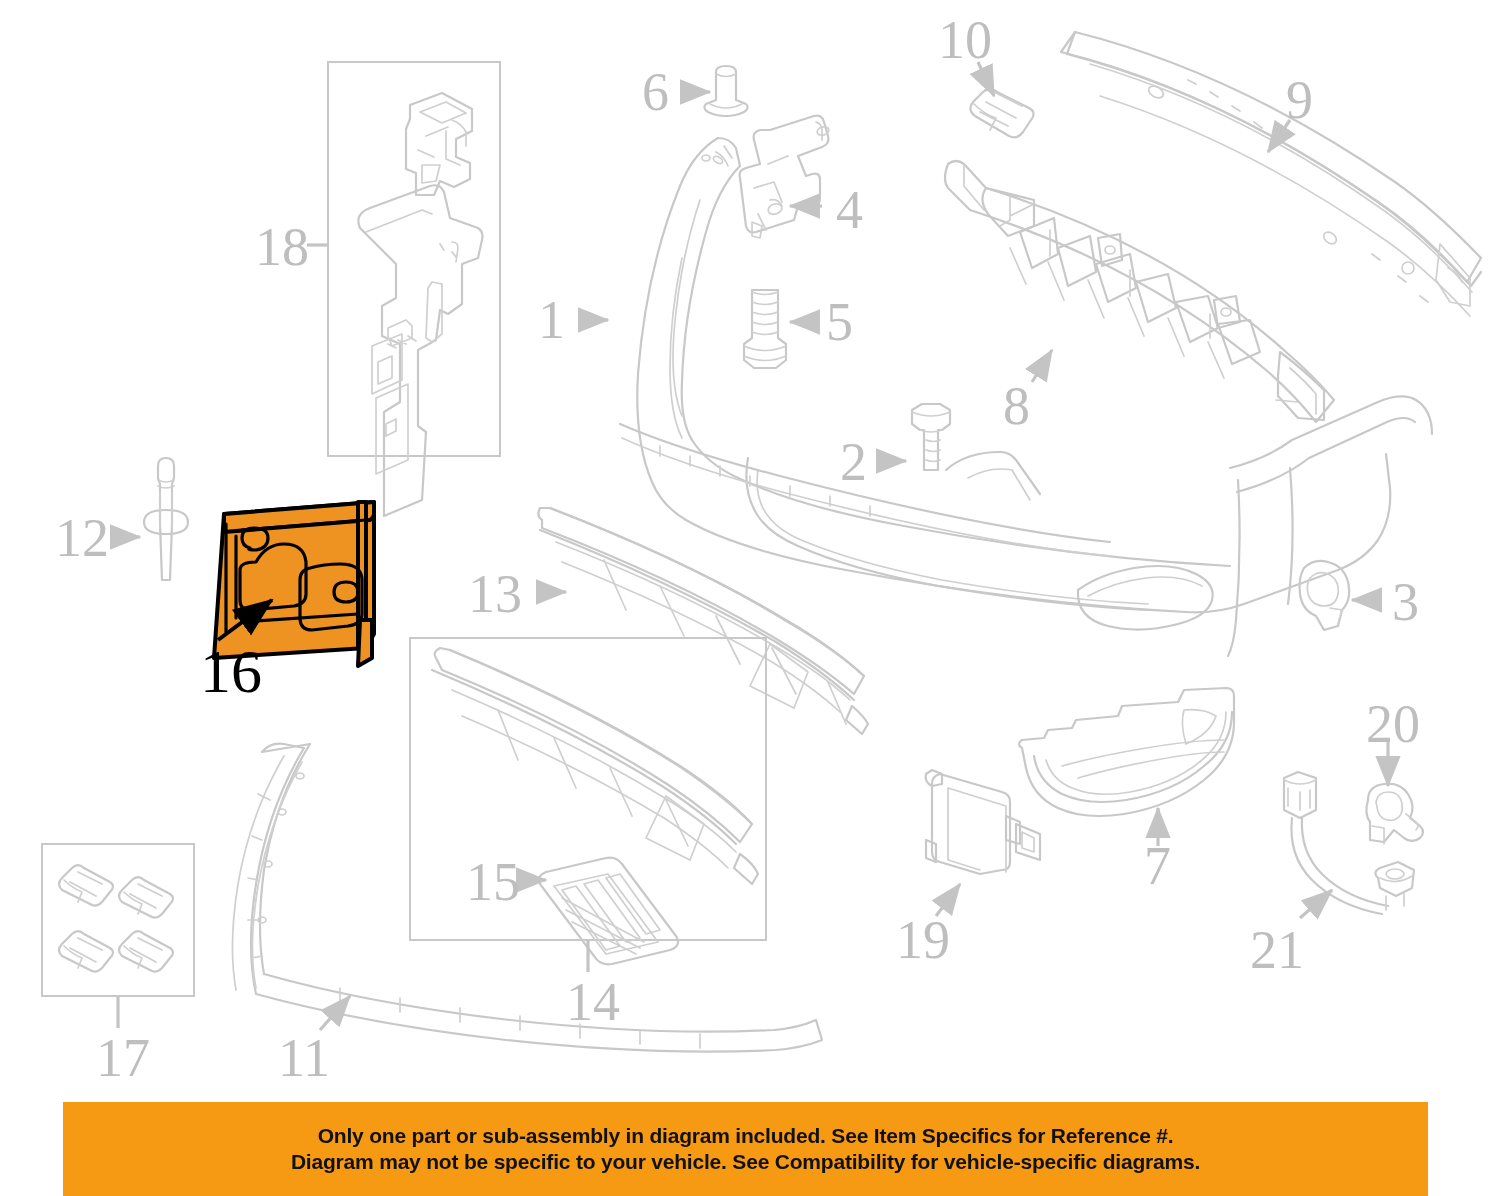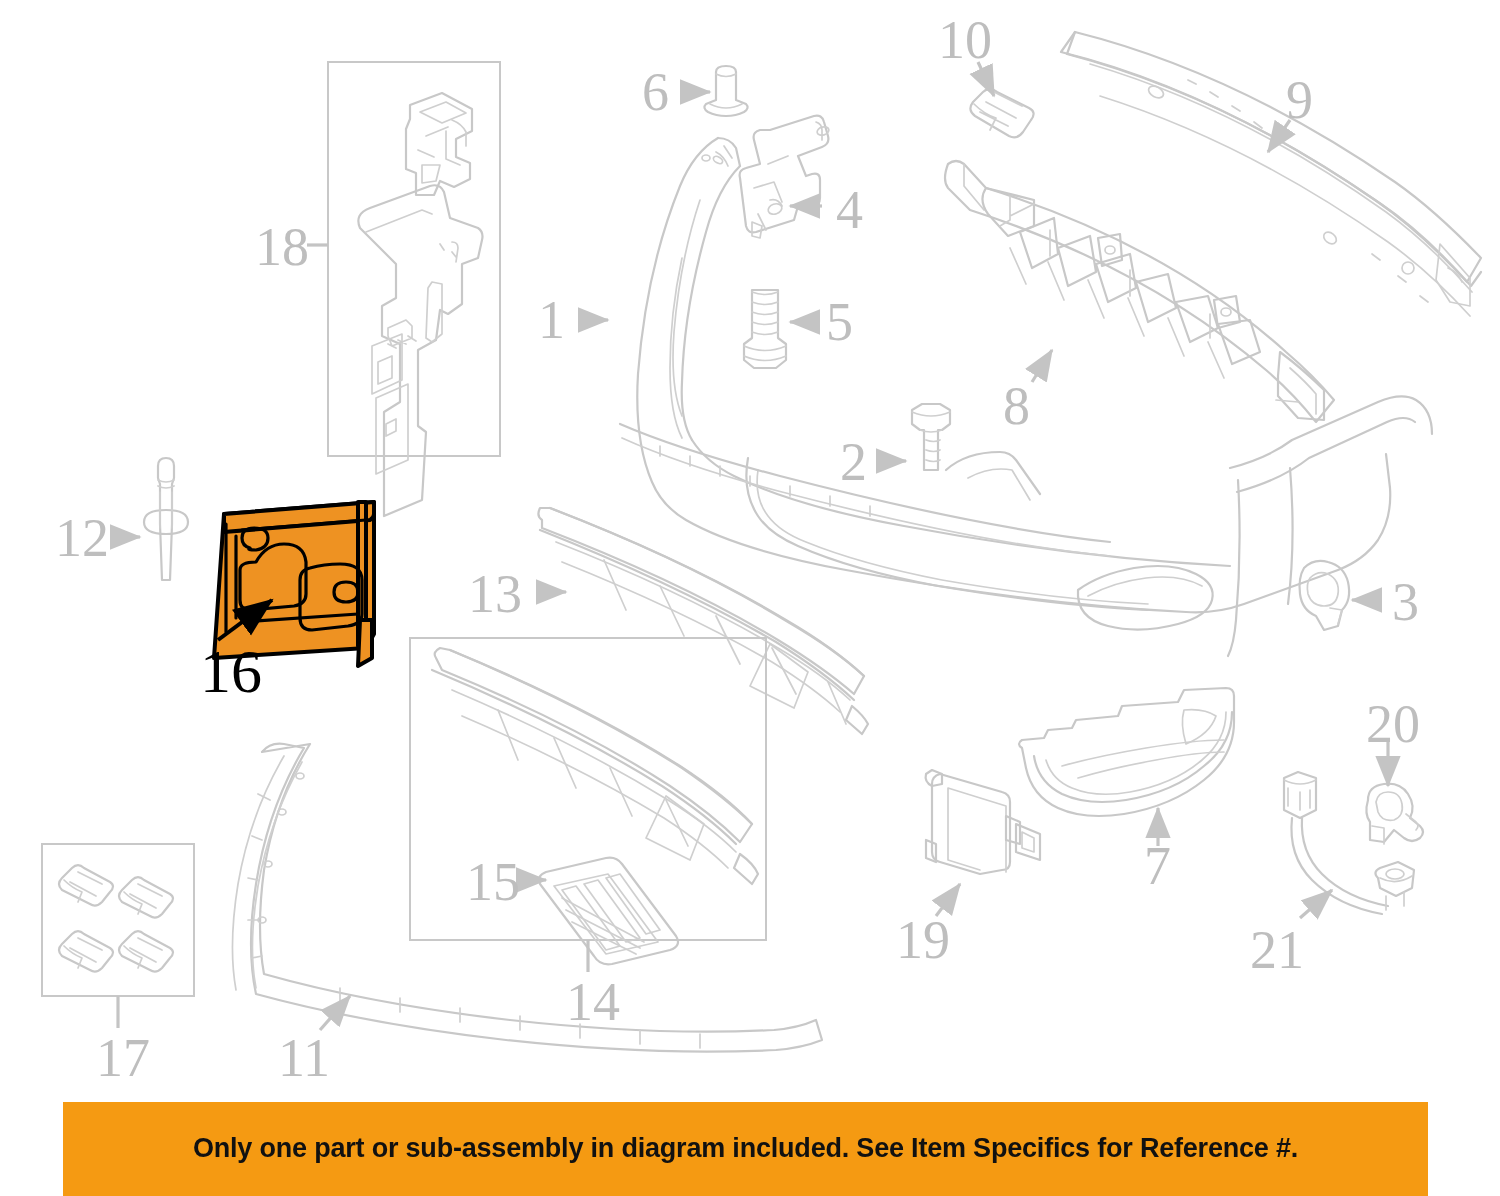--- a/index.html
+++ b/index.html
@@ -4,21 +4,21 @@
 <style>
   html,body{margin:0;padding:0;background:#fff;}
   body{width:1500px;height:1196px;position:relative;overflow:hidden;
        font-family:"Liberation Serif",serif;}
   #stage{position:absolute;left:0;top:0;width:1500px;height:1196px;}
   svg#diagram{position:absolute;left:0;top:0;width:1500px;height:1196px;}
   .banner{position:absolute;left:63px;top:1102px;width:1365px;height:94px;
           background:#F59A12;display:flex;flex-direction:column;
           align-items:center;justify-content:center;box-sizing:border-box;}
   .banner-line{font-family:"Liberation Sans",sans-serif;font-weight:bold;
-               font-size:27px;color:#111;letter-spacing:-0.2px;line-height:1.25;
+               font-size:21px;color:#111;letter-spacing:-0.2px;line-height:1.25;
                white-space:nowrap;}
 </style>
 </head>
 <body>
 
 <div id="stage">
 
 <svg id="diagram" viewBox="0 0 1500 1196">
   <defs>
     <style>
@@ -302,15 +302,16 @@
     <path class="lnT" d="M1380 878 q16 8 32 -2 M1386 896 l0 14 M1404 892 l0 14"></path>
     <ellipse class="lnT" cx="1395" cy="874" rx="9" ry="5"></ellipse>
     <line class="lead" x1="1300" y1="918" x2="1332" y2="890" marker-end="url(#ar)"></line>
     <text class="num" x="1250" y="968">21</text>
   </g>
 
 </svg>
 
 <div class="banner">
   <div class="banner-line">Only one part or sub-assembly in diagram included. See Item Specifics for Reference #.</div>
+  <div class="banner-line">Diagram may not be specific to your vehicle. See Compatibility for vehicle-specific diagrams.</div>
 </div>
 
 </div>
 
 </body></html>

